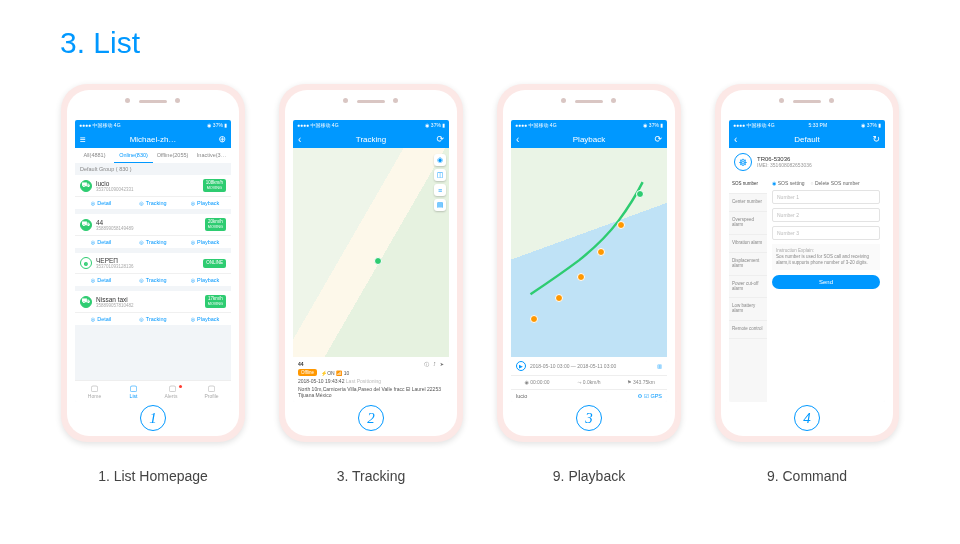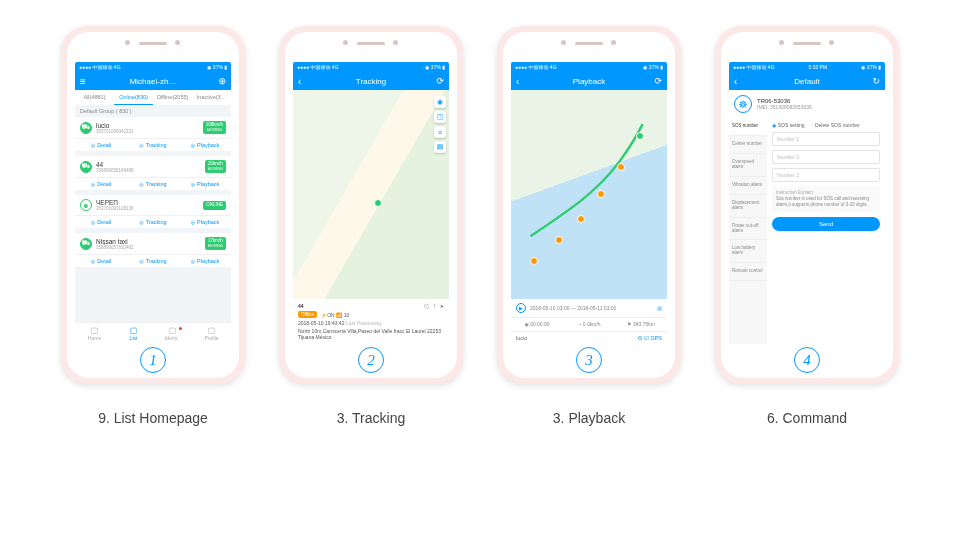--- a/index.html
+++ b/index.html
@@ -84,20 +84,21 @@
   .radio-row span::before{content:"◉ "; color:#0098ff;}
   .radio-row span.off::before{content:"○ "; color:#bbb;}
   .inp{ border:1px solid #e3e3e3; border-radius:2px; padding:3px 4px; color:#bbb; font-size:5px; margin-bottom:4px;}
   .note{ background:#fafafa; padding:4px; font-size:4.5px; color:#888; line-height:1.3; margin-top:2px;}
   .send{ background:#0098ff; color:#fff; text-align:center; border-radius:10px; padding:4px 0; font-size:6px; margin-top:5px;}
 </style>
 </head>
 <body>
 
 <div class="page">
+  <h1 class="title">3. List</h1>
   <div class="row">
 
     <div class="col">
       <div class="phone">
         <span class="cam"></span>
           <span class="earpiece"></span>
           <span class="ear-dot"></span>
         <div class="phone-inner">
           <div class="screen">
             <div class="status">
@@ -172,21 +173,21 @@
             <div class="navbar">
               <span>Home</span>
               <span class="on">List</span>
               <span>Alerts</span>
               <span>Profile</span>
             </div>
           </div>
           <div class="home-btn">1</div>
         </div>
       </div>
-      <div class="caption">9. List Homepage</div>
+      <div class="caption">1. List Homepage</div>
     </div>
 
     <div class="col">
       <div class="phone">
         <span class="cam"></span>
           <span class="earpiece"></span>
           <span class="ear-dot"></span>
         <div class="phone-inner">
           <div class="screen">
             <div class="status">
@@ -269,21 +270,21 @@
               </div>
               <div class="pb-foot">
                 <span>lucio</span>
                 <span class="r">⚙ ☑ <span>GPS</span></span>
               </div>
             </div>
           </div>
           <div class="home-btn">3</div>
         </div>
       </div>
-      <div class="caption">3. Playback</div>
+      <div class="caption">9. Playback</div>
     </div>
 
     <div class="col">
       <div class="phone">
         <span class="cam"></span>
           <span class="earpiece"></span>
           <span class="ear-dot"></span>
         <div class="phone-inner">
           <div class="screen">
             <div class="status">
@@ -323,17 +324,17 @@
                   <div style="color:#aaa">Instruction Explain:</div>
                   <div>Sos number is used for SOS call and receiving alarm,it supports phone number of 3-20 digits.</div>
                 </div>
                 <div class="send">Send</div>
               </div>
             </div>
           </div>
           <div class="home-btn">4</div>
         </div>
       </div>
-      <div class="caption">6. Command</div>
+      <div class="caption">9. Command</div>
     </div>
 
   </div>
 </div>
 
 </body></html>

